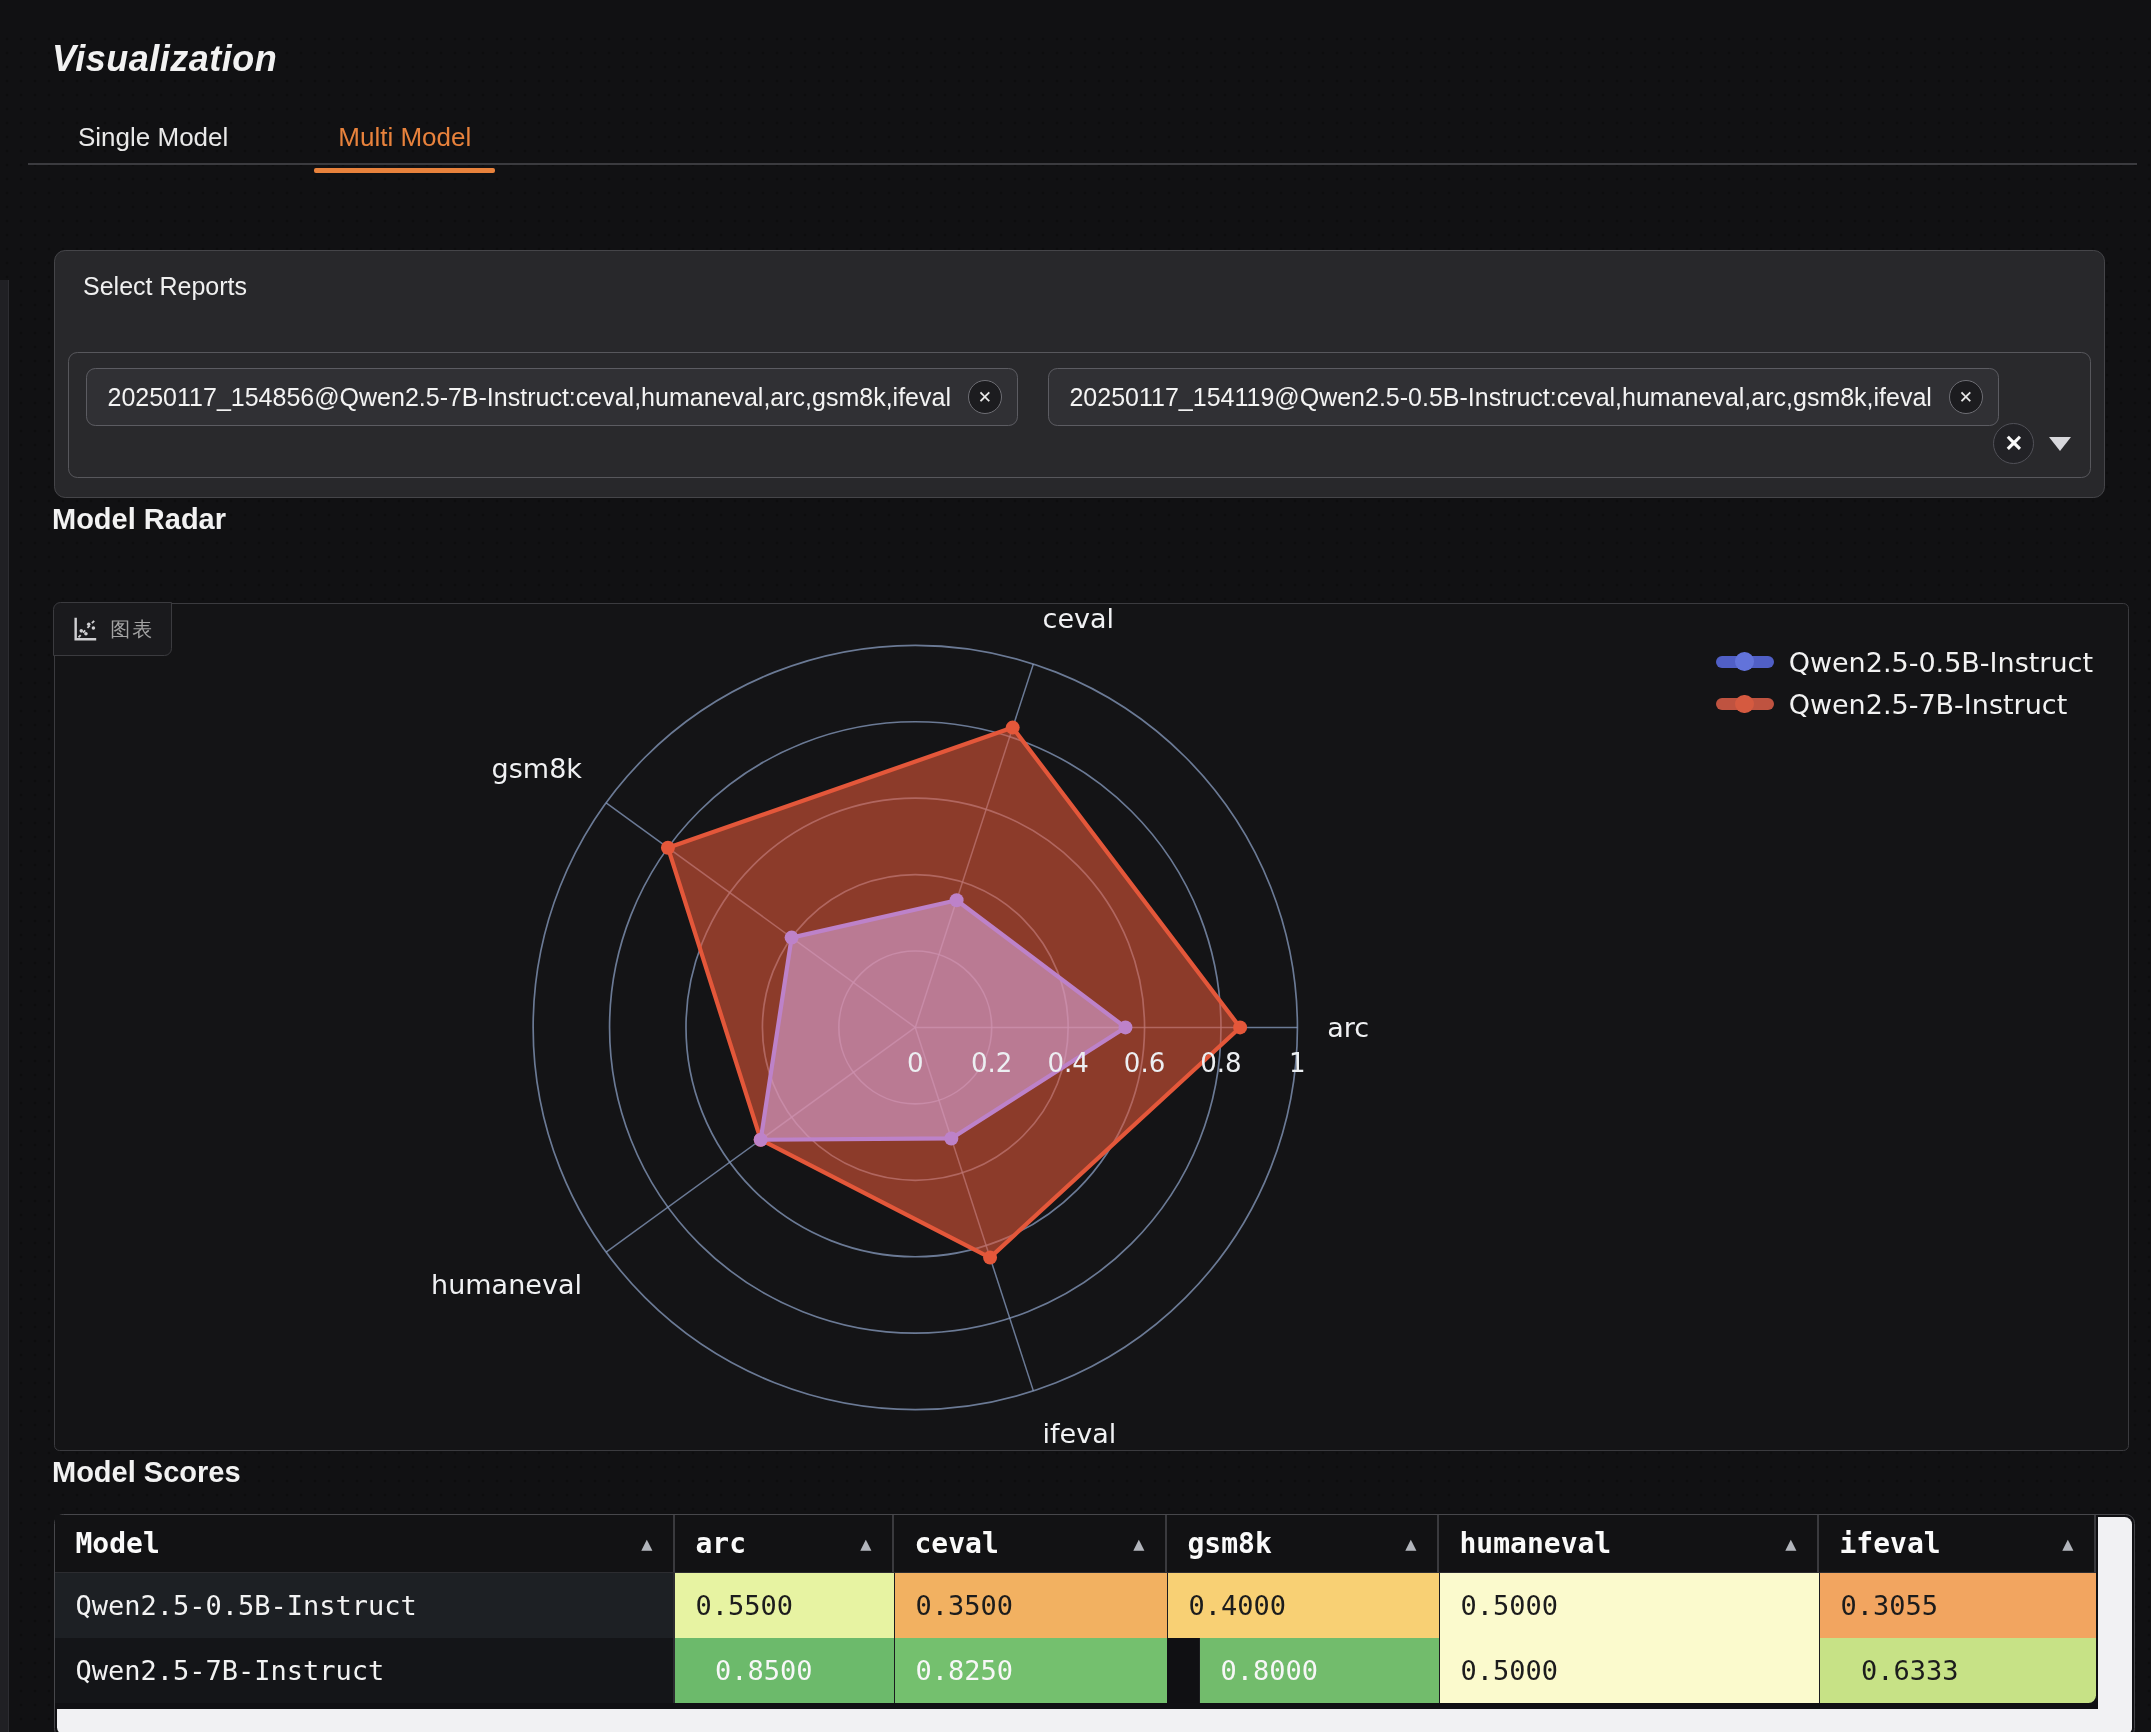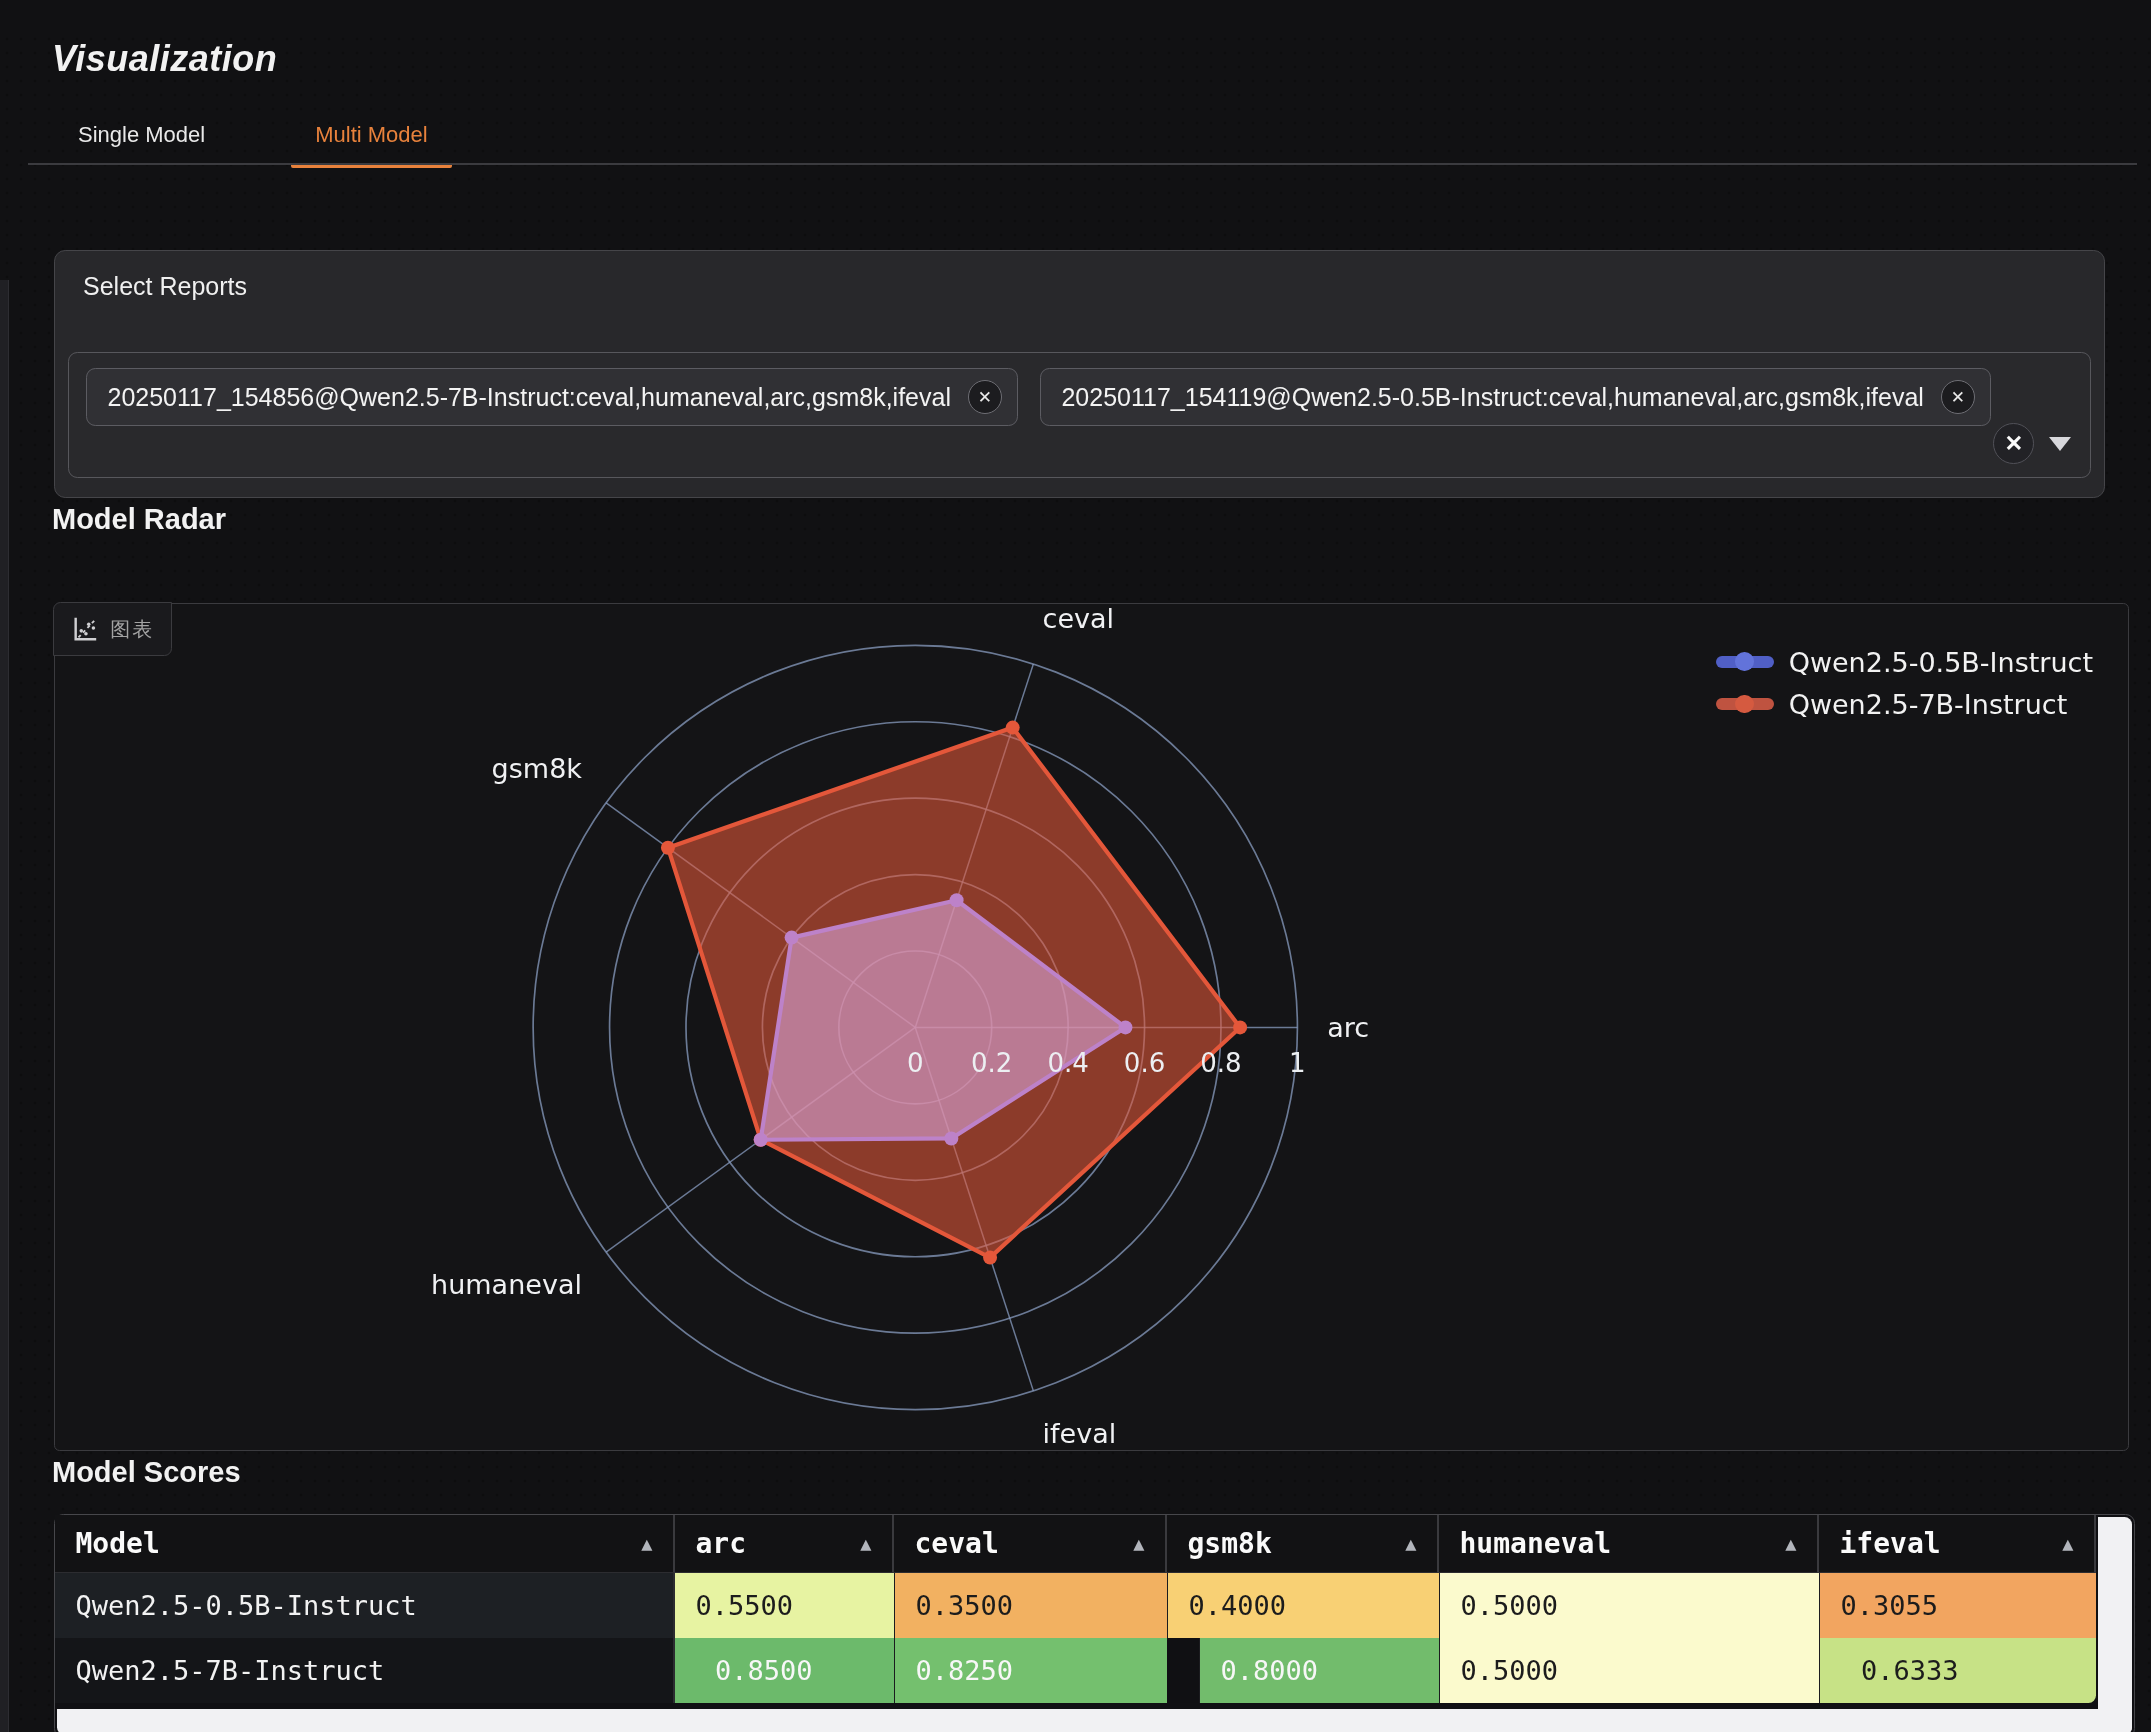--- a/index.html
+++ b/index.html
@@ -3,31 +3,31 @@
 <meta charset="utf-8">
 <style>
   html,body{margin:0;padding:0;background:#111113;}
   body{width:2152px;height:1732px;position:relative;overflow:hidden;
        font-family:"Liberation Sans",sans-serif;color:#ededed;}
   .dotted{background-image:radial-gradient(rgba(0,0,0,0.25) 1.5px,transparent 1.6px);
           background-size:14px 14px;margin-top:32px;}
   
   .page-title{position:absolute;left:52px;top:5.6px;font-size:36px;font-weight:800;color:#f2f2f2;letter-spacing:0.5px;font-style:italic;}
   .tabs{position:absolute;left:54px;top:82px;display:flex;gap:62px;}
-  .tab{font-size:22px;padding:7.5px 24px 20.5px 24px;color:#e9e9e9;cursor:pointer;position:relative;text-align:right;}
+  .tab{font-size:26px;padding:7.5px 24px 20.5px 24px;color:#e9e9e9;cursor:pointer;position:relative;text-align:right;}
   .tab.active{color:#e8823c;}
   .tab.active::after{content:"";position:absolute;left:0;right:0;bottom:0;height:4.7px;background:#e8823c;border-radius:1.9px;}
   .tabs-divider{position:absolute;left:28px;right:15px;top:131px;height:1.9px;background:#3b3b3f;}
   
   .select-panel{position:absolute;left:54px;top:186px;width:2051px;height:248px;background:#28282b;
                 border:1.9px solid #454549;border-radius:11.2px;box-sizing:border-box;}
   .select-label{position:absolute;left:28px;top:20.5px;font-size:25px;color:#f0f0f0;}
   .select-box{position:absolute;left:13px;right:13px;top:69px;bottom:18.6px;background:#29292c;
               border:1.9px solid #57575c;border-radius:9.3px;box-sizing:border-box;}
-  .chips{position:absolute;left:17px;top:15px;right:17px;display:flex;gap:22px;flex-wrap:wrap;}
+  .chips{position:absolute;left:17px;top:15px;right:17px;display:flex;gap:30px;flex-wrap:wrap;}
   .chip{display:inline-flex;align-items:center;background:#303034;border:1.9px solid #5c5c62;
         border-radius:9.3px;padding:11.2px 15px 11.2px 20.5px;font-size:25px;color:#f3f3f3;white-space:nowrap;}
   .chip-x{margin-left:17px;width:32px;height:32px;border-radius:50%;background:#1c1c1f;border:0.9px solid #6e6e74;
           display:flex;align-items:center;justify-content:center;font-size:17px;color:#e9e9e9;cursor:pointer;}
   .select-controls{position:absolute;right:18.6px;bottom:13px;display:flex;align-items:center;gap:15px;}
   .clear-circle{width:39px;height:39px;border-radius:50%;background:#222226;border:1.9px solid #515158;
                 display:flex;align-items:center;justify-content:center;font-size:22.4px;font-weight:bold;color:#fafafa;cursor:pointer;}
   .caret{width:0;height:0;border-left:11.2px solid transparent;border-right:11.2px solid transparent;
          border-top:14px solid #d8d8dc;cursor:pointer;}
   

